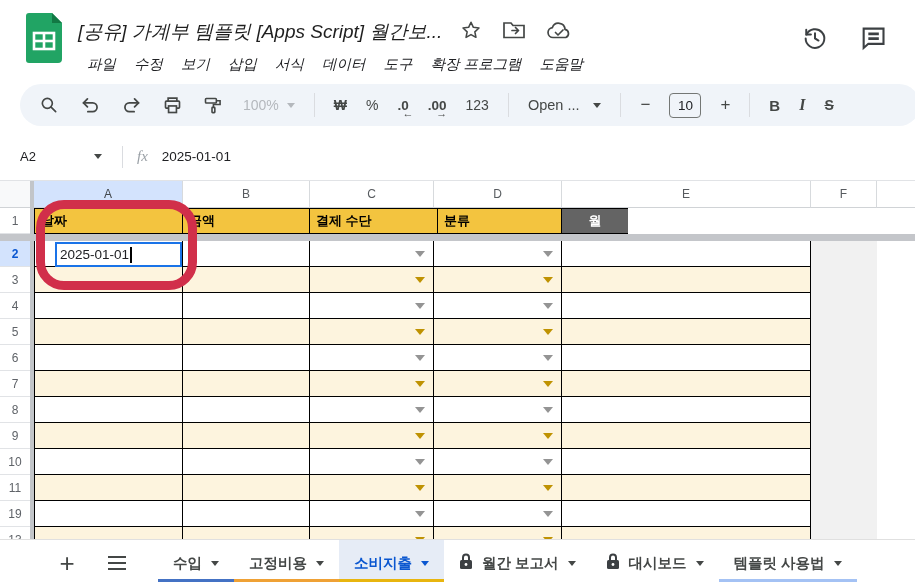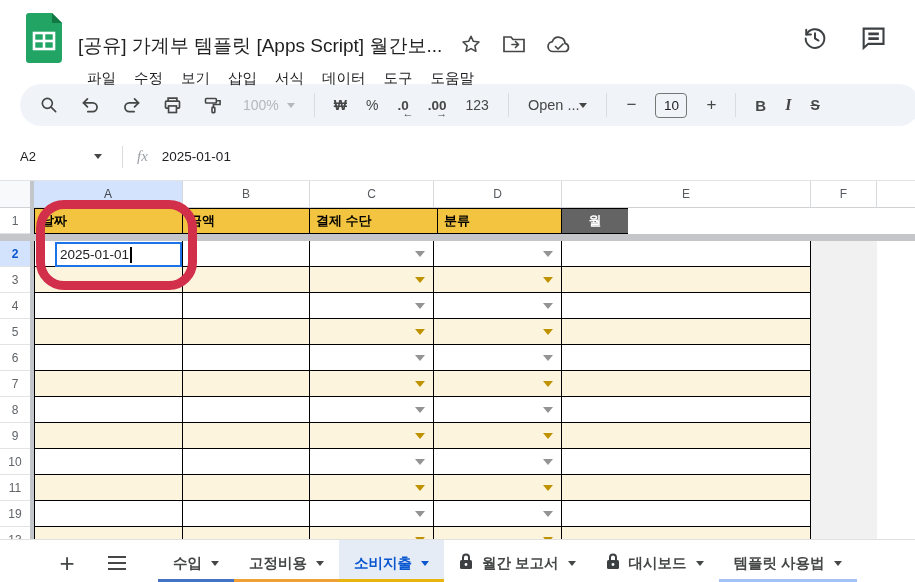--- a/index.html
+++ b/index.html
@@ -3,39 +3,39 @@
 <meta charset="utf-8">
 <style>
   * { margin:0; padding:0; box-sizing:border-box; }
   html,body { width:915px; height:582px; overflow:hidden; background:#fff;
               font-family:"Liberation Sans", sans-serif; color:#202124; }
   .app { position:relative; width:915px; height:582px; }
 
   
   .header { position:relative; height:80px; }
   .logo { position:absolute; left:26px; top:13px; width:36px; height:50px; }
-  .header-main { position:absolute; left:78px; top:28px; }
+  .header-main { position:absolute; left:78px; top:14px;font-style:italic; }
   .title-row { display:flex; align-items:center; gap:18px; height:36px; }
   .doc-title { font-size:19px; color:#1f1f1f; white-space:nowrap; }
   .title-icons { display:flex; align-items:center; gap:20px; color:#444746; }
   .menubar { display:flex; gap:0; margin-top:2px; }
   .menu-item { font-size:14.5px; color:#202124; padding:3px 9px; border-radius:6px; cursor:default; white-space:nowrap; }
   .header-right { position:absolute; right:28px; top:24px; display:flex; gap:30px; align-items:center; }
 
   
   .toolbar-wrap { height:49px; }
   .toolbar { margin:4px 0 0 20px; width:900px; height:42px; background:#f0f4f9;
              border-radius:21px; display:flex; align-items:center; gap:19px; padding:0 18px; overflow:hidden; }
   .tb-ic { display:flex; align-items:center; justify-content:center; width:22px; height:22px; color:#444746; flex:none; }
   .tb-txt { font-size:14px; color:#444746; white-space:nowrap; flex:none; }
   .tb-zoom { display:flex; align-items:center; gap:8px; color:#b4b8bd; font-size:14px; flex:none; }
   .tb-sep { width:1px; height:24px; background:#dadce0; flex:none; }
   .dec { font-size:13.5px; color:#444746; font-weight:bold; position:relative; flex:none; }
   .dec small { position:absolute; left:45%; top:9px; font-size:11px; font-weight:normal; }
-  .font-pick { display:flex; align-items:center; font-size:14.5px; color:#444746; flex:none; }
+  .font-pick { display:flex; align-items:center; gap:14px; font-size:14.5px; color:#444746; flex:none; }
   .caret { width:0; height:0; border-left:4.5px solid transparent; border-right:4.5px solid transparent; border-top:5px solid #444746; }
   .caret.dim { border-top-color:#b4b8bd; }
   .size-box { width:32px; height:25px; border:1px solid #747775; border-radius:4px;
               display:flex; align-items:center; justify-content:center; font-size:13.5px; color:#202124; flex:none; }
   .tb-b { font-weight:bold; font-size:15px; color:#444746; flex:none; }
   .tb-i { font-style:italic; font-family:"Liberation Serif", serif; font-size:16px; font-weight:bold; color:#444746; flex:none; }
   .tb-s { font-size:14px; color:#444746; text-decoration:line-through; font-weight:bold; flex:none; }
 
   
   .fbar { height:48px; display:flex; align-items:center; border-bottom:1px solid #e1e3e6; }
@@ -137,20 +137,21 @@
         </div>
       </div>
       <div class="menubar" id="menubar">
           <span class="menu-item">파일</span>
           <span class="menu-item">수정</span>
           <span class="menu-item">보기</span>
           <span class="menu-item">삽입</span>
           <span class="menu-item">서식</span>
           <span class="menu-item">데이터</span>
           <span class="menu-item">도구</span>
+          <span class="menu-item">확장 프로그램</span>
           <span class="menu-item">도움말</span>
         </div>
     </div>
     <div class="header-right">
       <span>
         <svg width="28" height="28" viewBox="0 0 24 24" fill="none" stroke="#3c4043" stroke-width="1.7" stroke-linecap="round">
           <path d="M4.5 5 v4 h4"></path>
           <path d="M4.8 9 a8 8 0 1 1 -.8 3.5"></path>
           <path d="M12 8 v4.4 l3 1.8"></path>
         </svg>

